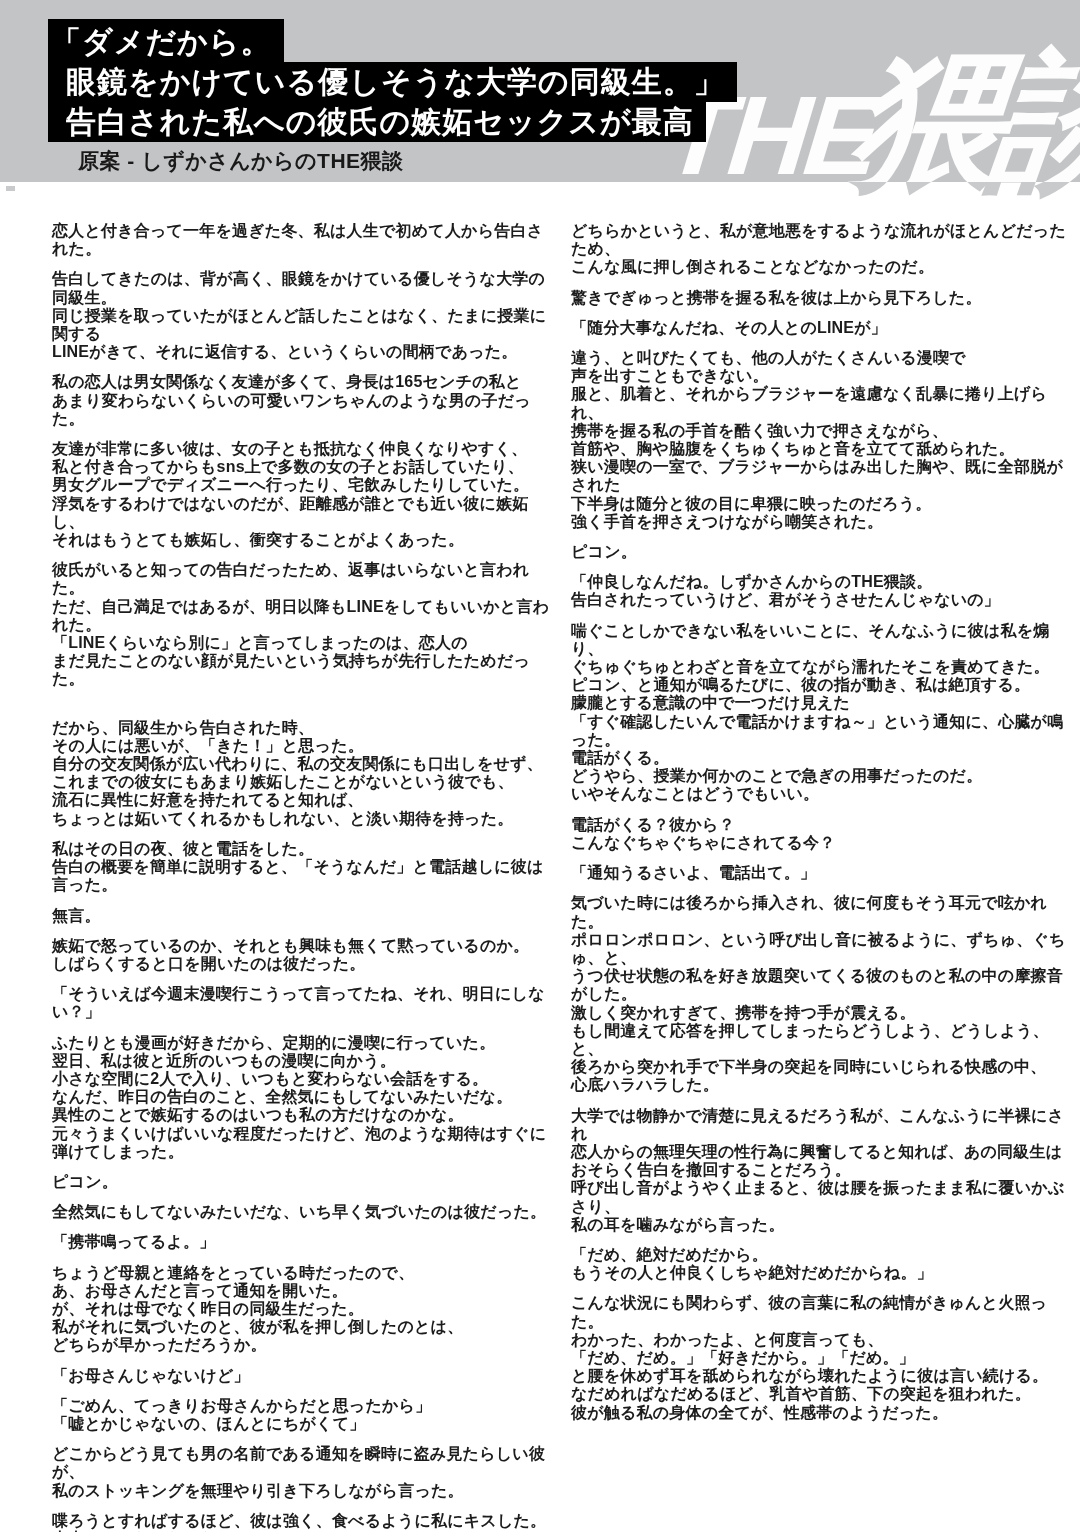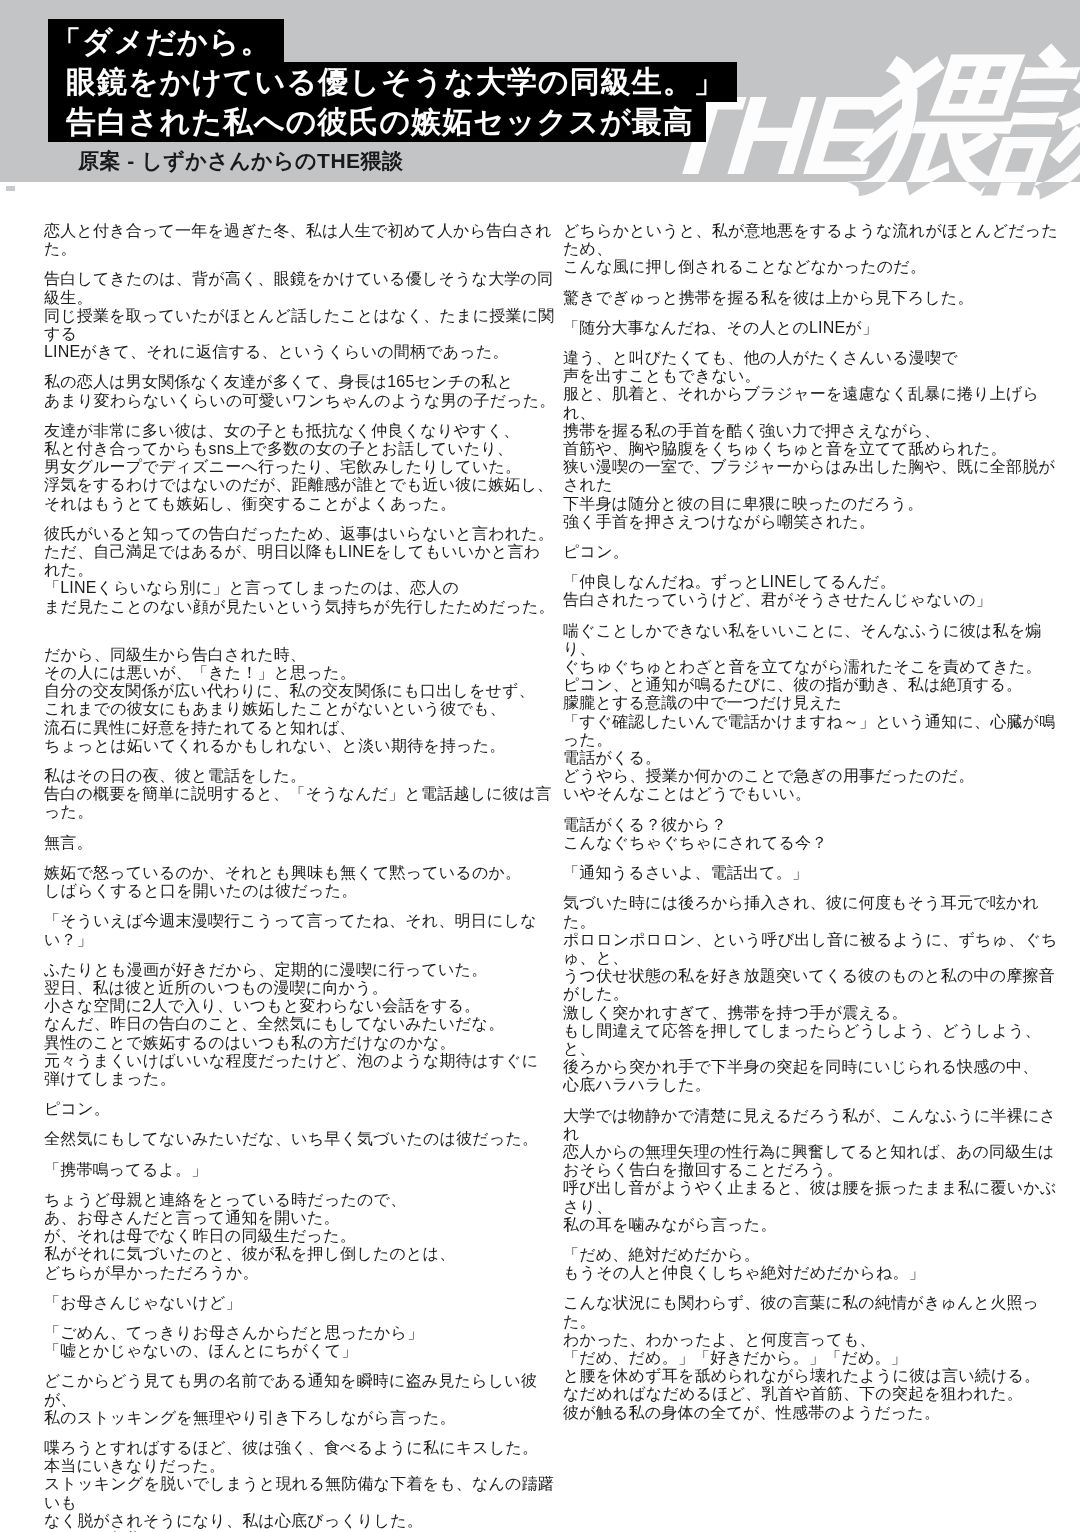--- a/index.html
+++ b/index.html
@@ -64,22 +64,23 @@
   
   .column{
     position:absolute;top:222px;
     font-size:16px;line-height:18.2px;font-weight:500;
     color:var(--body-text);
     letter-spacing:0.2px;
   }
   .col-left{left:44px;width:512px;}
   .col-right{left:563px;width:505px;}
   .para{
-    margin:0 0 12px 0;
+    margin:0 0 12px 8px;
     white-space:pre-line;
+    font-weight:bold;
   }
   .para.xgap{padding-top:18px;}
 </style>
 </head>
 <body>
 
 <div class="page">
 
   <div class="banner">
     <div class="logo-latin">THE</div>
@@ -160,21 +161,21 @@
       <p class="para">「随分大事なんだね、その人とのLINEが」</p>
       <p class="para">違う、と叫びたくても、他の人がたくさんいる漫喫で
 声を出すこともできない。
 服と、肌着と、それからブラジャーを遠慮なく乱暴に捲り上げられ、
 携帯を握る私の手首を酷く強い力で押さえながら、
 首筋や、胸や脇腹をくちゅくちゅと音を立てて舐められた。
 狭い漫喫の一室で、ブラジャーからはみ出した胸や、既に全部脱がされた
 下半身は随分と彼の目に卑猥に映ったのだろう。
 強く手首を押さえつけながら嘲笑された。</p>
       <p class="para">ピコン。</p>
-      <p class="para">「仲良しなんだね。ずっとLINEしてるんだ。
+      <p class="para">「仲良しなんだね。しずかさんからのTHE猥談。
 告白されたっていうけど、君がそうさせたんじゃないの」</p>
       <p class="para">喘ぐことしかできない私をいいことに、そんなふうに彼は私を煽り、
 ぐちゅぐちゅとわざと音を立てながら濡れたそこを責めてきた。
 ピコン、と通知が鳴るたびに、彼の指が動き、私は絶頂する。
 朦朧とする意識の中で一つだけ見えた
 「すぐ確認したいんで電話かけますね～」という通知に、心臓が鳴った。
 電話がくる。
 どうやら、授業か何かのことで急ぎの用事だったのだ。
 いやそんなことはどうでもいい。</p>
       <p class="para">電話がくる？彼から？

